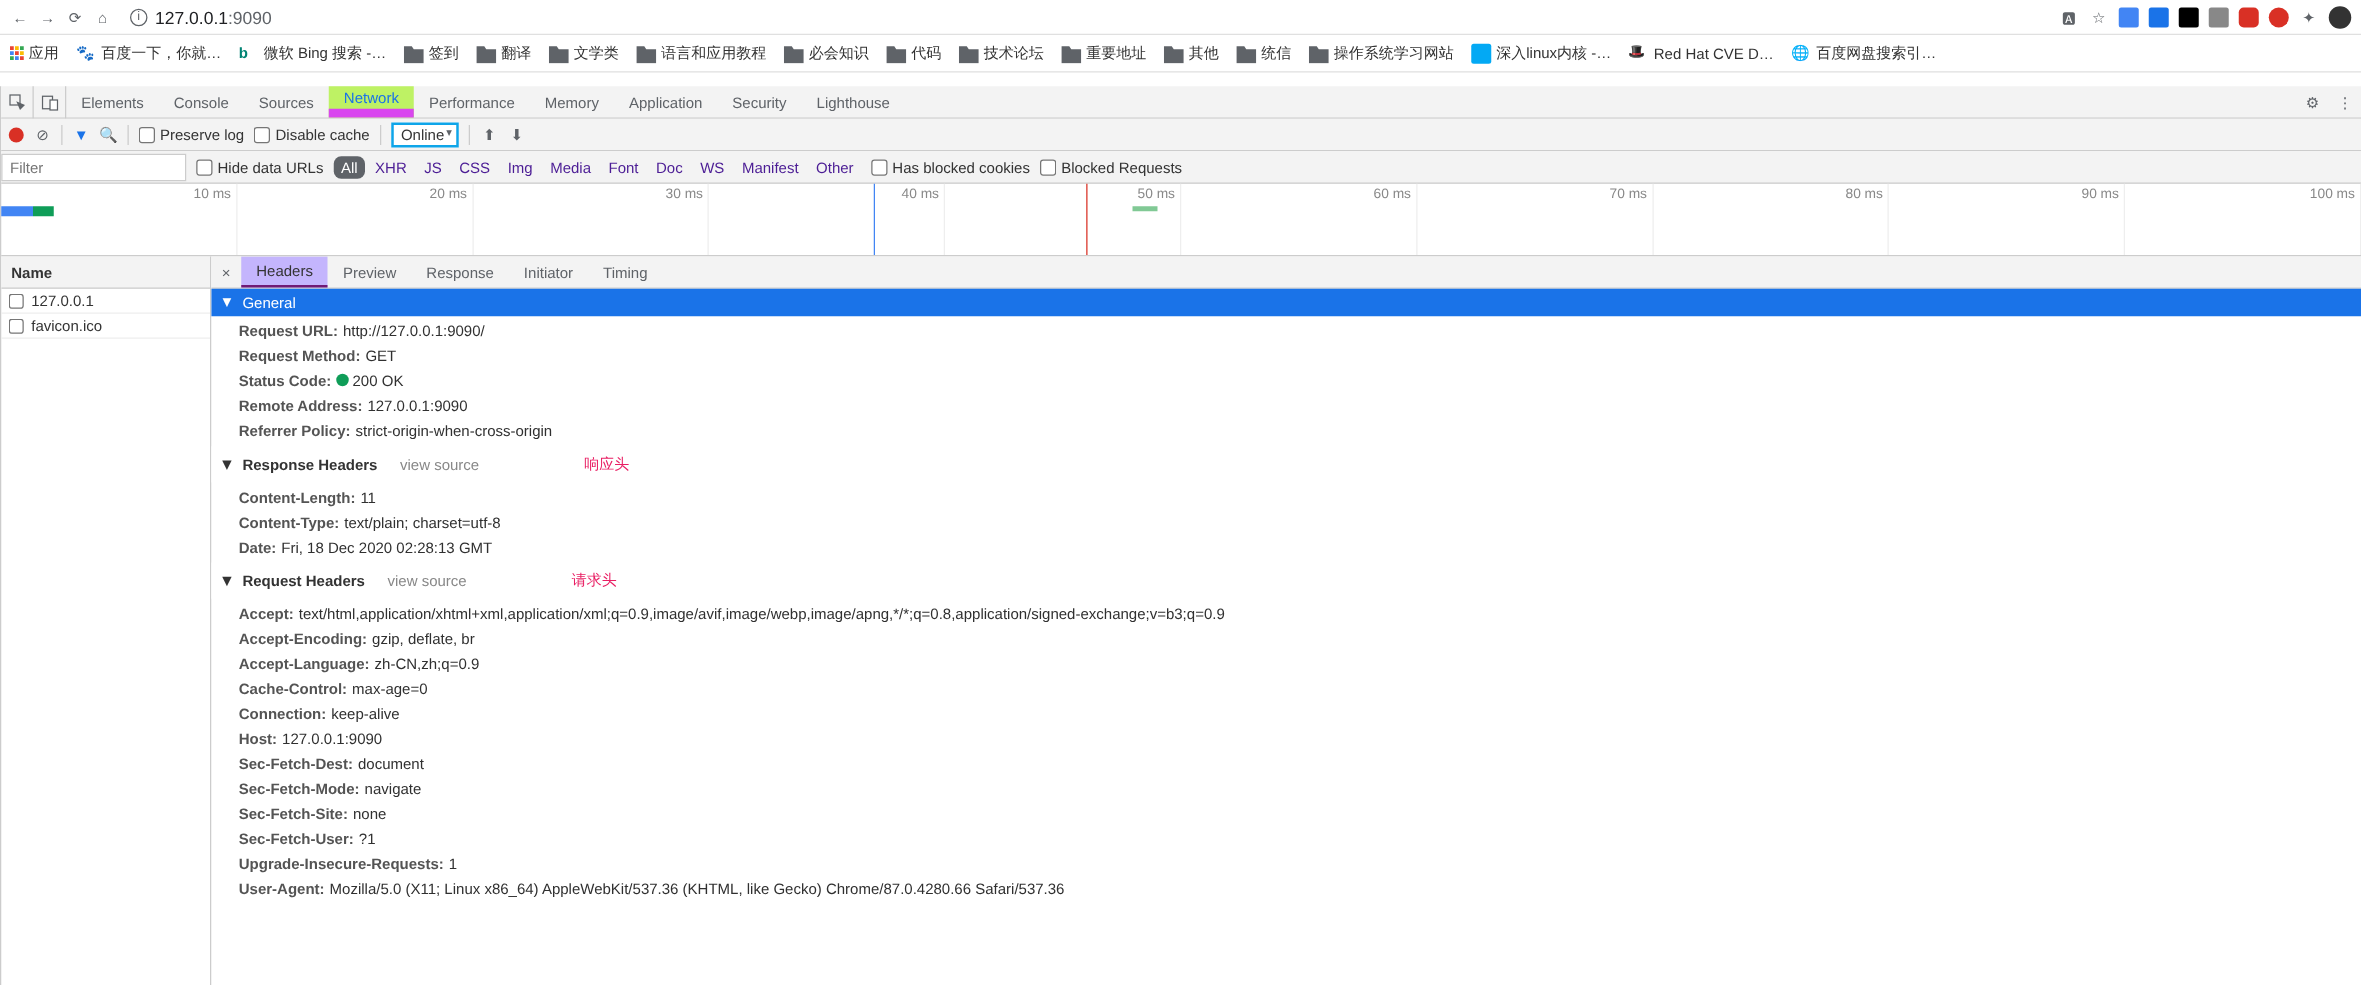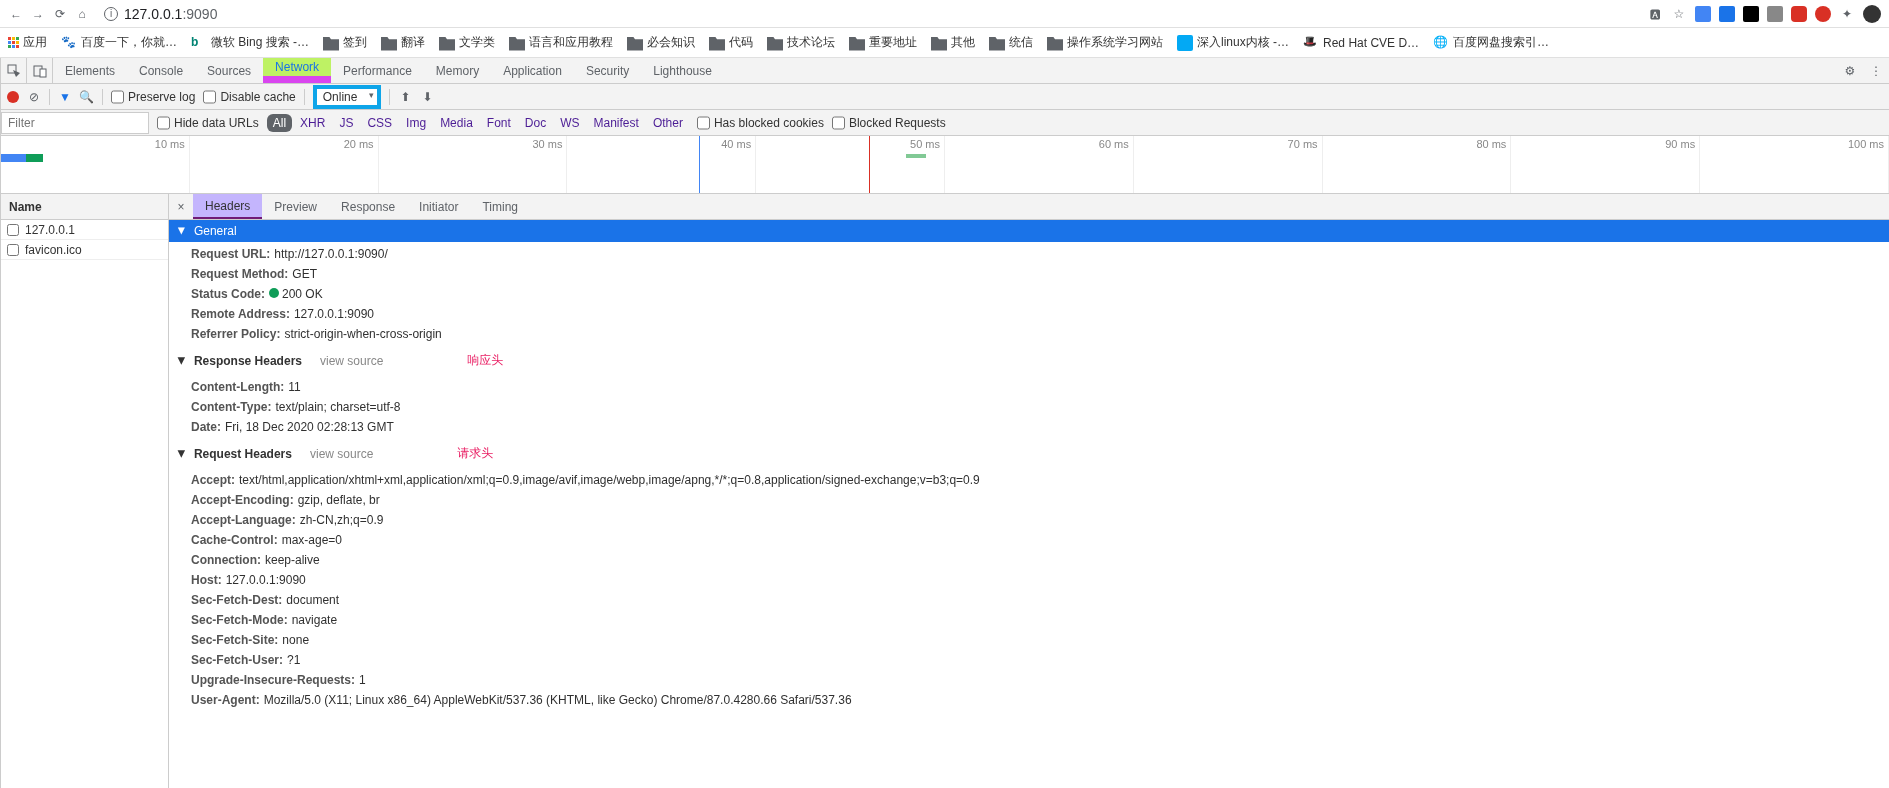--- a/index.html
+++ b/index.html
@@ -12,32 +12,32 @@
 .url-text .host { color: #202124; }
 .url-text .port { color: #5f6368; }
 .ext-icons { display: flex; gap: 8px; align-items: center; }
 .ext-icon { width: 16px; height: 16px; background: #888; border-radius: 2px; }
 .bookmarks-bar { height: 30px; display: flex; align-items: center; padding: 0 8px; gap: 14px; border-bottom: 1px solid #e0e0e0; font-size: 12px; overflow: hidden; }
 .bm-item { display: flex; align-items: center; gap: 4px; color: #333; cursor: pointer; white-space: nowrap; }
 .bm-icon { width: 16px; height: 16px; display: inline-block; }
 .folder-icon { background: #5f6368; clip-path: polygon(0 15%, 40% 15%, 50% 30%, 100% 30%, 100% 100%, 0 100%); }
 .main-container { display: flex; height: calc(100vh - 58px); }
 .page-content { width: 474px; padding: 10px; font-family: monospace; font-size: 13px; }
-.devtools { flex: 1; display: flex; flex-direction: column; border-left: 1px solid #ccc; background: #fff; }
+.devtools { flex: 1; display: flex; flex-direction: column; border-left: 1px solid #ccc; background: #fff; margin-top: 11px; }
 .dt-tabs-row { height: 26px; display: flex; align-items: center; border-bottom: 1px solid #ccc; background: #f3f3f3; }
 .dt-tab-icon { width: 26px; height: 26px; display: flex; align-items: center; justify-content: center; border-right: 1px solid #ccc; color: #5f6368; }
 .dt-tab { padding: 0 12px; height: 100%; display: flex; align-items: center; color: #5f6368; cursor: pointer; }
 .dt-tab.active { color: #1a73e8; border-bottom: 7px solid #d946ef; background: #bef264; }
 .dt-tab-spacer { flex: 1; }
 .dt-toolbar { height: 26px; display: flex; align-items: center; border-bottom: 1px solid #ccc; padding: 0 6px; gap: 8px; background: #f3f3f3; }
 .record-btn { width: 12px; height: 12px; background: #d93025; border-radius: 50%; }
 .tb-icon { width: 14px; height: 14px; color: #5f6368; display: flex; align-items: center; justify-content: center; }
 .tb-sep { width: 1px; height: 16px; background: #ccc; }
 .cb-label { display: flex; gap: 4px; color: #333; }
-.select-box { border: 4px solid #0ea5e9; padding: 1px 20px 1px 6px; background: #fff; position: relative; font-size: 12px; }
+.select-box { border: 2px solid #0ea5e9; padding: 1px 10px 1px 6px; background: #fff; position: relative; font-size: 12px; }
 .select-box::after { content: "▾"; position: absolute; right: 4px; color: #5f6368; font-size: 9px; }
 .dt-filter-row { height: 26px; display: flex; align-items: center; border-bottom: 1px solid #ccc; background: #f3f3f3; }
 .filter-input { width: 148px; border: none; background: #fff; padding: 3px 6px; font-size: 12px; margin-right: 8px; outline: none; border:1px solid #ccc; }
 .filter-pill { padding: 2px 6px; color: #4c1d95; cursor: pointer; border-radius: 6px; }
 .filter-pill.active { background: #5f6368; color: #fff; }
 .timeline { height: 58px; border-bottom: 1px solid #ccc; position: relative; display: flex; }
 .tl-col { flex: 1; border-right: 1px solid #eee; position: relative; }
 .tl-label { position: absolute; top: 2px; right: 4px; font-size: 11px; color: #888; }
 .tl-bar { position: absolute; top: 18px; width: 42px; height: 8px; background: linear-gradient(to right,#4285f4 60%,#0f9d58 60%); left: 0; }
 .tl-marker { position: absolute; top: 0; bottom: 0; width: 1px; }

